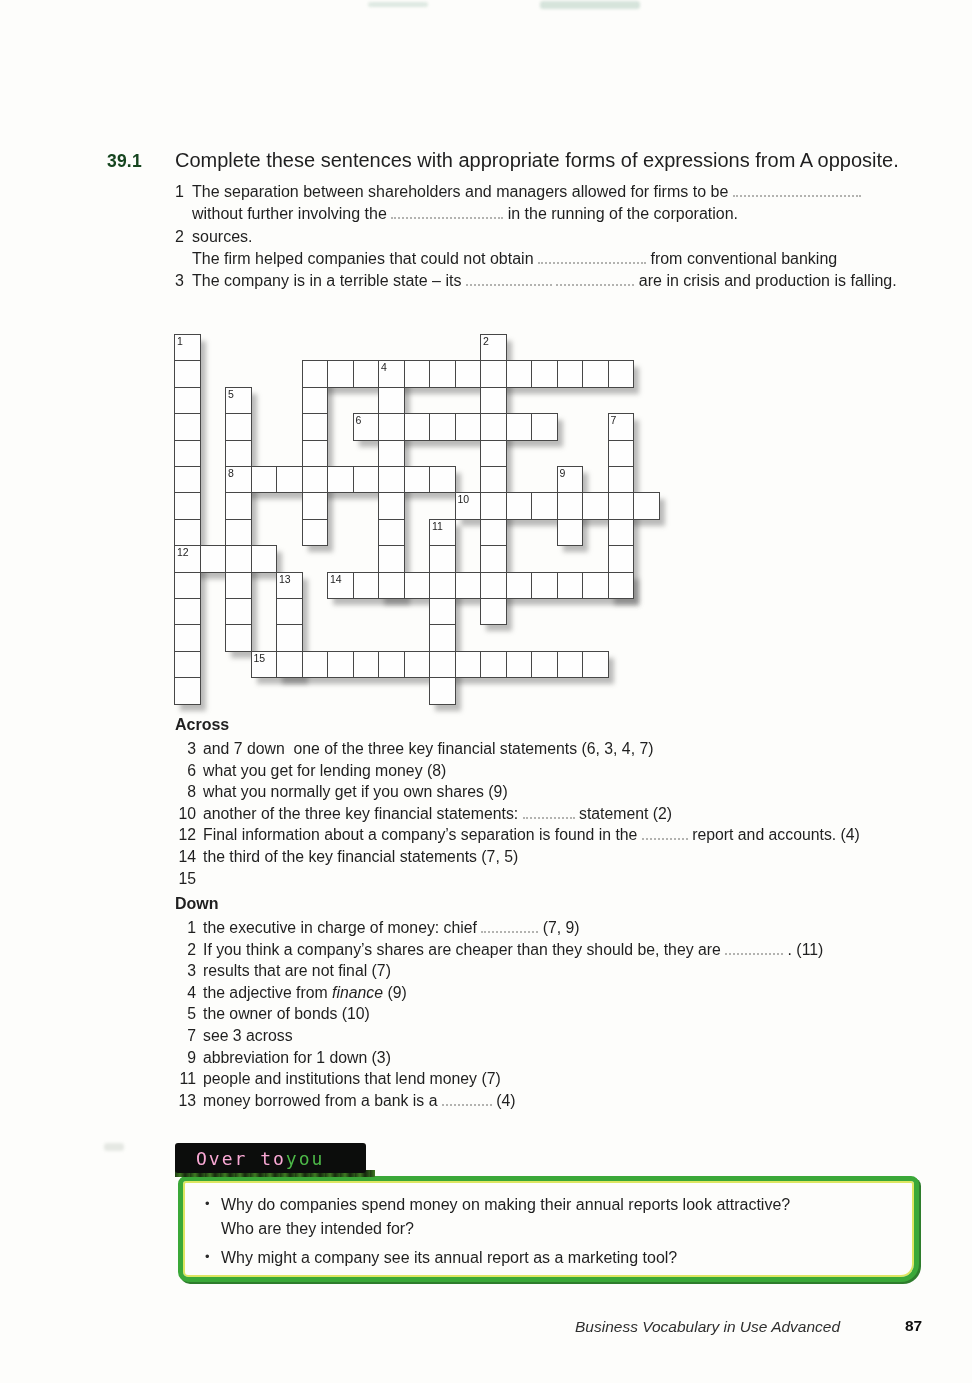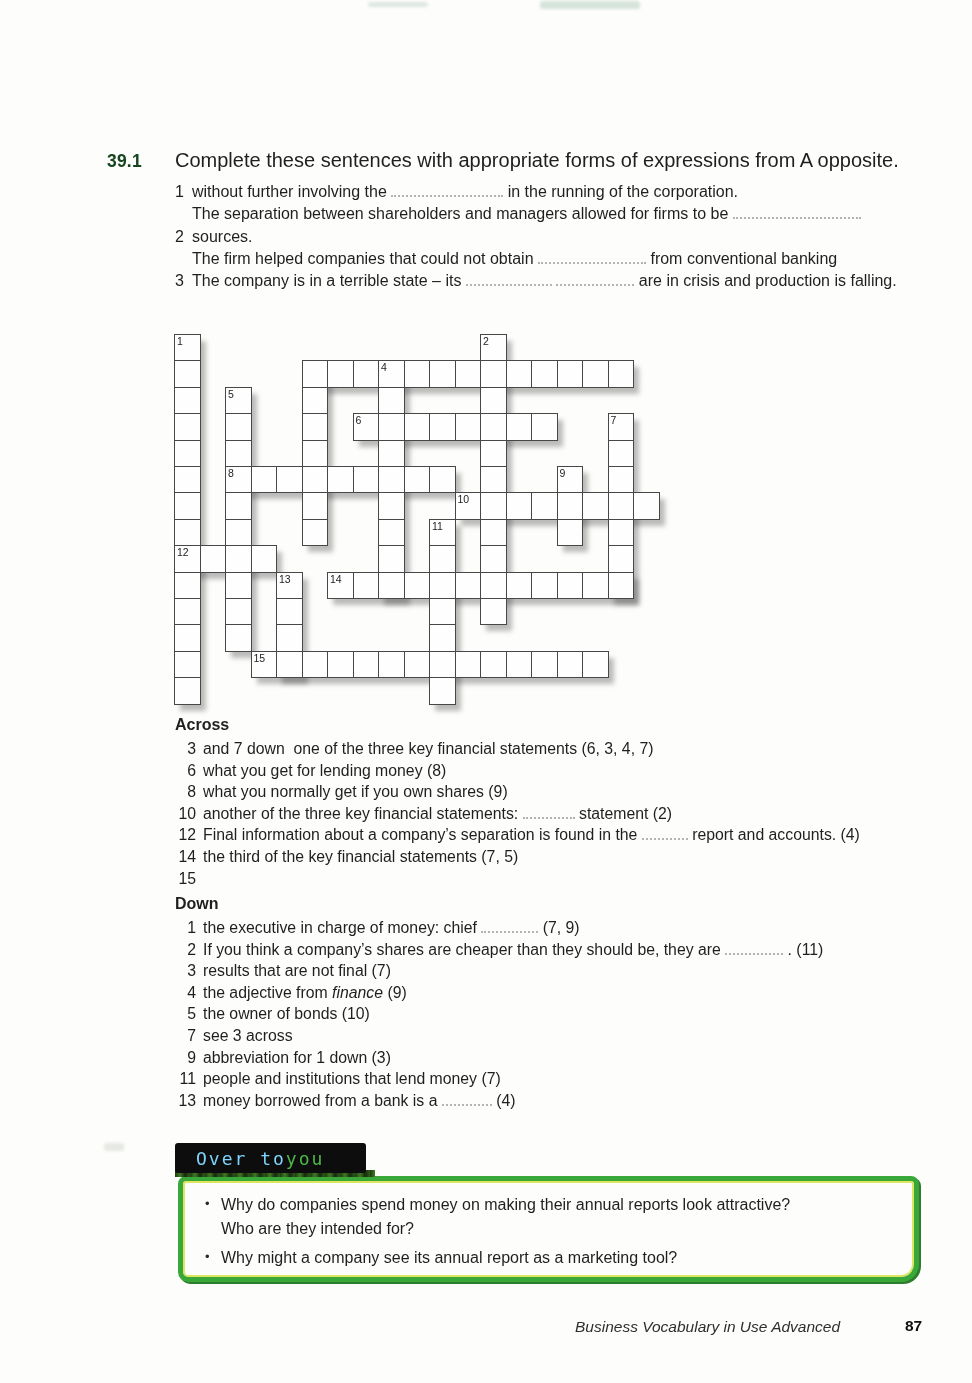--- a/index.html
+++ b/index.html
@@ -42,21 +42,21 @@
   .clue{display:flex; line-height:21.6px; font-size:15.8px;}
   .clue-num{flex:none; width:21px; text-align:right; margin-right:7px;}
 
   
   #otv-box{
     position:absolute; left:175px; top:1143px; width:191px; height:30px;
     background:#0c0d0c; border-radius:3px; z-index:3;
     display:flex; align-items:center; padding-left:21px; box-sizing:border-box;
     font-family:"DejaVu Sans Mono", monospace; font-size:18px; letter-spacing:2px;
   }
-  #otv-box .t-white{color:#7dd3fc;}
+  #otv-box .t-white{color:#f9a8d4;}
   #otv-box .t-green{color:#4db848;}
   #otv-strip{
     position:absolute; left:175px; top:1170px; width:200px; height:7px; z-index:2;
     background:repeating-linear-gradient(90deg,#1d3a12 0px,#3f7a22 5px,#16290e 10px,#2e5c1a 15px);
     filter:blur(.4px);
   }
   #otv-panel{
     position:absolute; left:178px; top:1176px; width:741px; height:106px; z-index:1;
     box-sizing:border-box; background:#fdfdfb;
     border:5px solid #3aa838;
@@ -83,22 +83,22 @@
 
   <div class="exercise" style="top:148px;">
     <div class="ex-head">
       <span class="ex-num">39.1</span>
       <span class="ex-instruction">Complete these sentences with appropriate forms of expressions from A opposite.</span>
     </div>
     <div class="items">
         <div class="item">
           <span class="item-num">1</span>
           <span>
+            <span class="line"><span class="seg">The separation between shareholders and managers allowed for firms to be </span><span class="blank" style="width: 128px;"></span></span>
             <span class="line"><span class="seg">without further involving the </span><span class="blank" style="width: 112px;"></span><span class="seg"> in the running of the corporation.</span></span>
-            <span class="line"><span class="seg">The separation between shareholders and managers allowed for firms to be </span><span class="blank" style="width: 128px;"></span></span>
           </span>
         </div>
         <div class="item">
           <span class="item-num">2</span>
           <span>
             <span class="line"><span class="seg">sources.</span></span>
             <span class="line"><span class="seg">The firm helped companies that could not obtain </span><span class="blank" style="width: 108px;"></span><span class="seg"> from conventional banking</span></span>
           </span>
         </div>
         <div class="item">

